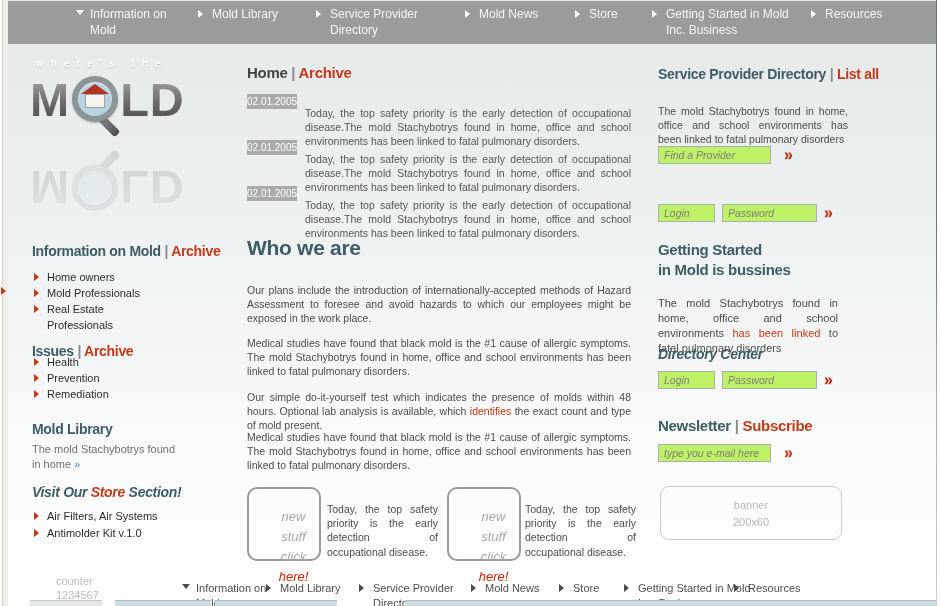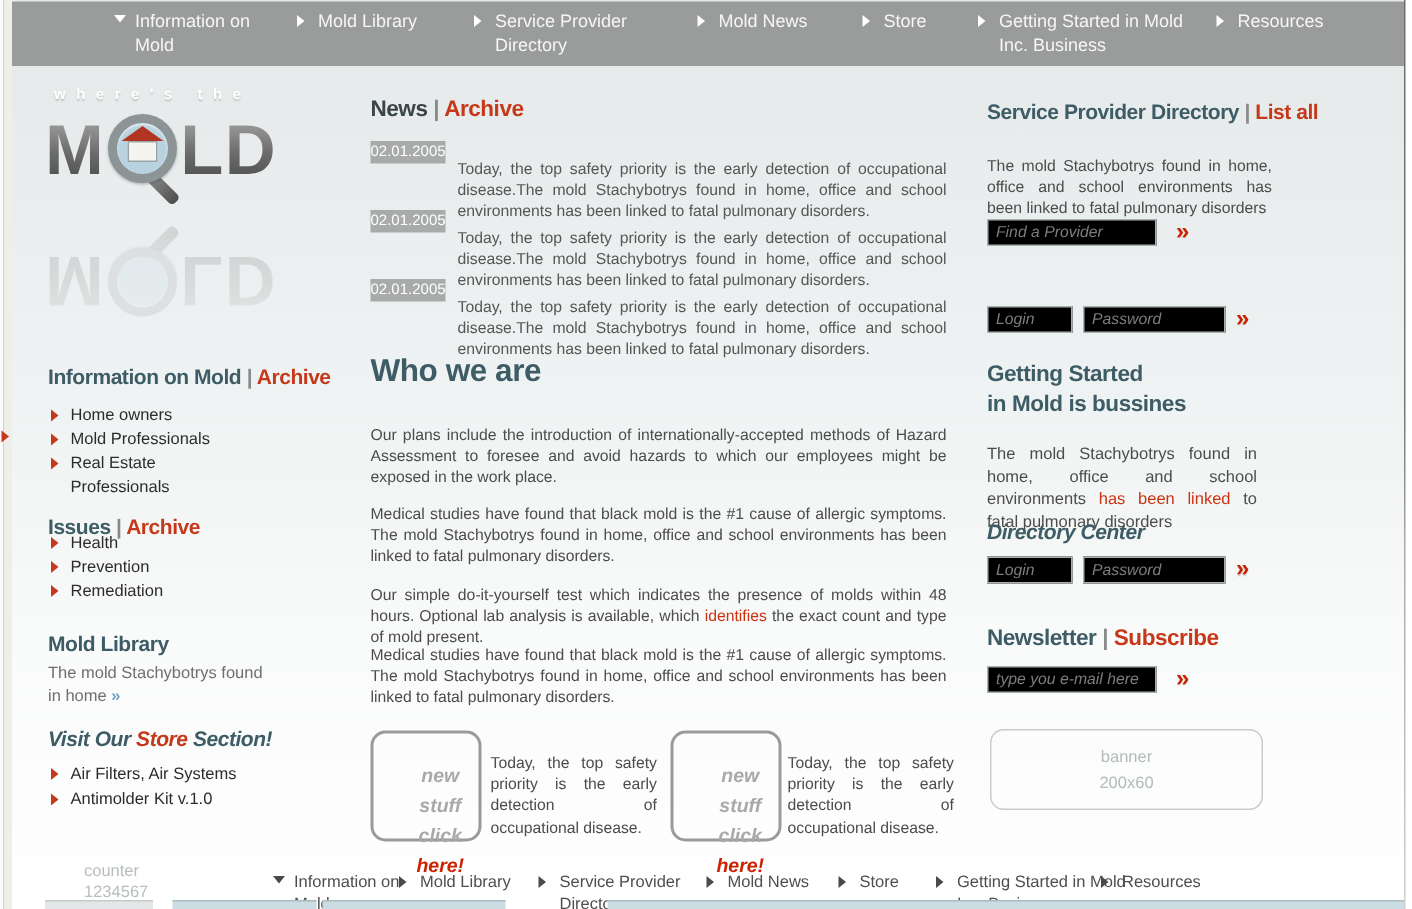--- a/index.html
+++ b/index.html
@@ -70,27 +70,27 @@
   
   .body-txt { font-size:10.5px; color:#4c4c4c; line-height:1.35; text-align:justify;margin-top:13px; }
   .news-item { position:absolute; width:384px; }
   .news-date { position:absolute; left:0; top:1px; width:50px; height:15px; background:#a9abab;
         color:#ffffff; font-size:10px; text-align:center; line-height:15px; }
   .news-txt { position:absolute; left:58px; top:0; width:326px; }
   .who-title { font-size:21px; font-weight:bold; color:#3e5c66; letter-spacing:-.3px; }
   .red-inline { color:#cc3312; }
 
   .promo-box { position:absolute; width:74px; height:74px; border:2px solid #9a9a9a; border-radius:10px;
-        text-align:center; font-style:italic; font-weight:bold; font-size:13px; color:#a9a9a9;
+        text-align:center; font-style:italic; font-weight:normal; font-size:13px; color:#a9a9a9;
         padding-top:18px; line-height:1.55; cursor:pointer;padding-left:19px; }
   .promo-box .here { color:#cc2200; }
   .promo-cap { position:absolute; top:2px; width:111px; }
 
   
-  .field { background:#000000; border:1px solid #aab0b0; height:18px; font-size:10.5px;
+  .field { background:#bef264; border:1px solid #aab0b0; height:18px; font-size:10.5px;
         font-style:italic; color:#6f6f6f; padding:0 5px; font-family:"Liberation Sans",sans-serif; }
   .field::placeholder { color:#7d7d7d; font-style:italic; }
   .go { color:#cc2200; font-weight:bold; font-size:16px; line-height:18px; cursor:pointer;
         text-shadow:0 1px 0 rgba(0,0,0,.15); }
   .banner-box { border:1px solid #c9cccc; border-radius:9px; width:182px; height:54px;
         text-align:center; color:#b4baba; font-size:11px; line-height:1.55; padding-top:10px; cursor:pointer; }
 
   
   .counter { color:#b8bdbd; font-size:11px; line-height:1.25; text-align:left; }
   .strip { position:absolute; top:600px; height:6px; background:#ccdce3; border-top:1px solid #a9bac0; }
@@ -209,21 +209,21 @@
   <div class="abs side-list" style="left:34px; top:508px; width:180px;">
     <div class="row" style="line-height:17px;">
       <span class="mk tri-r tri-red"></span>
       <span>Air Filters, Air Systems</span></div>
     <div class="row" style="line-height:17px;">
       <span class="mk tri-r tri-red"></span>
       <span>Antimolder Kit v.1.0</span></div>
   </div>
 
   <div class="abs sec-h" style="left:247px; top:64px; font-size:15px;">
-    <span style="color:#3a4548;">News</span>
+    <span style="color:#3a4548;">Home</span>
     <span class="div">|</span>
     <span class="acc">Archive</span>
   </div>
   <div class="news-item" style="left:247px; top:93px;">
     <span class="news-date">02.01.2005</span>
     <div class="news-txt body-txt" style="color:#565656;">Today, the top safety priority is the early detection of occupational disease.The mold Stachybotrys found in home, office and school environments has been linked to fatal pulmonary disorders.</div>
   </div>
   <div class="news-item" style="left:247px; top:139px;">
     <span class="news-date">02.01.2005</span>
     <div class="news-txt body-txt" style="color:#565656;">Today, the top safety priority is the early detection of occupational disease.The mold Stachybotrys found in home, office and school environments has been linked to fatal pulmonary disorders.</div>

